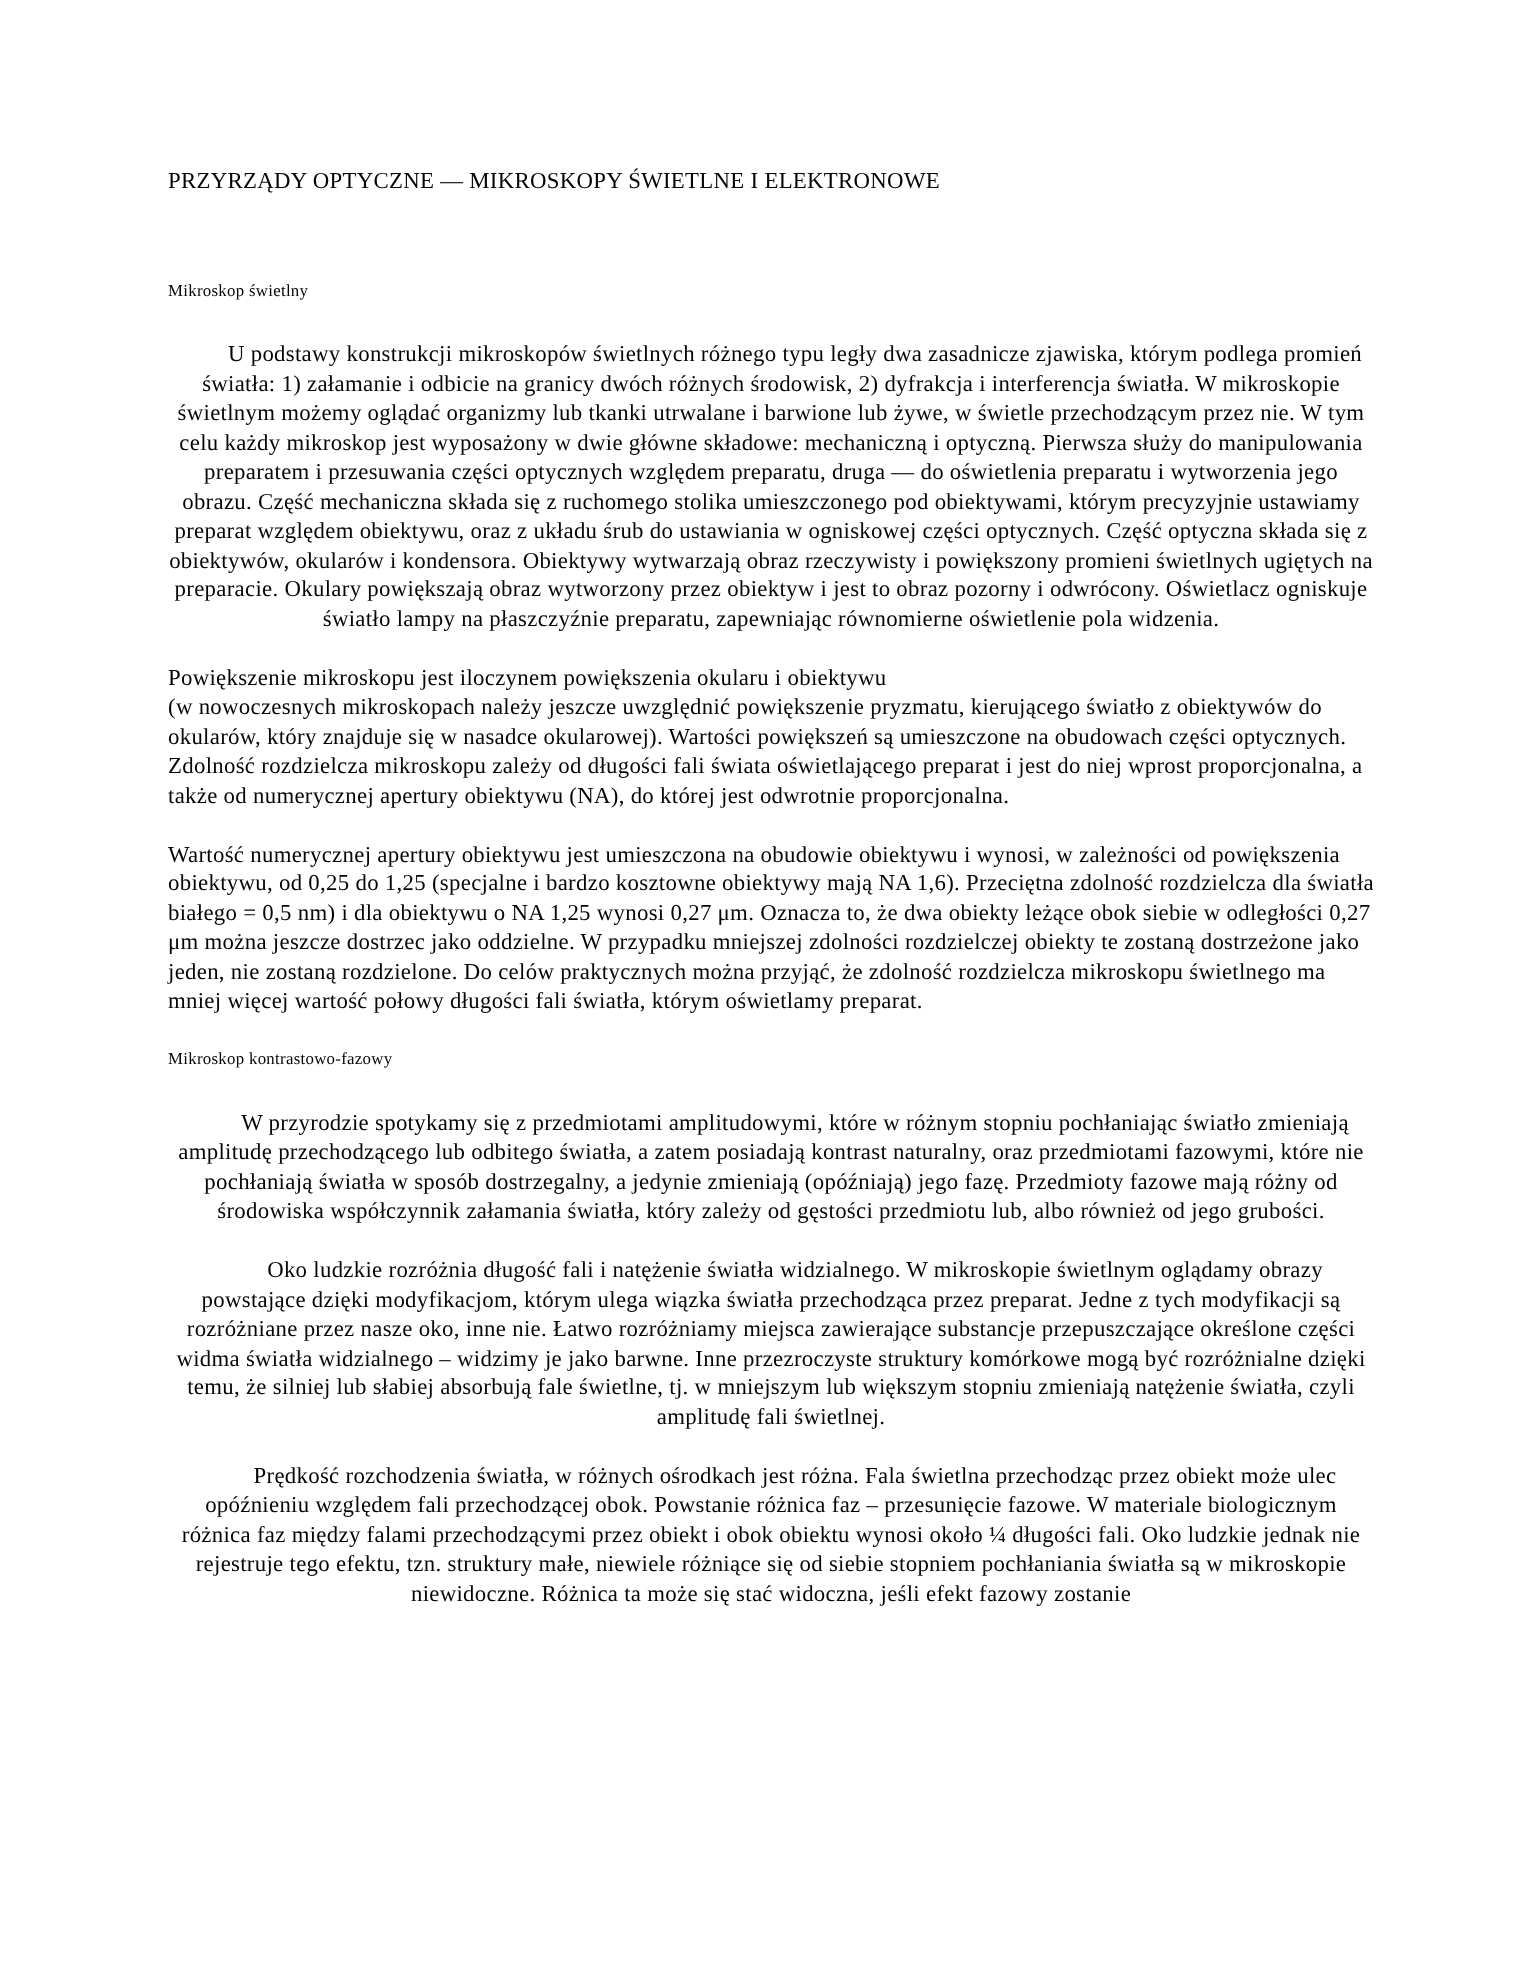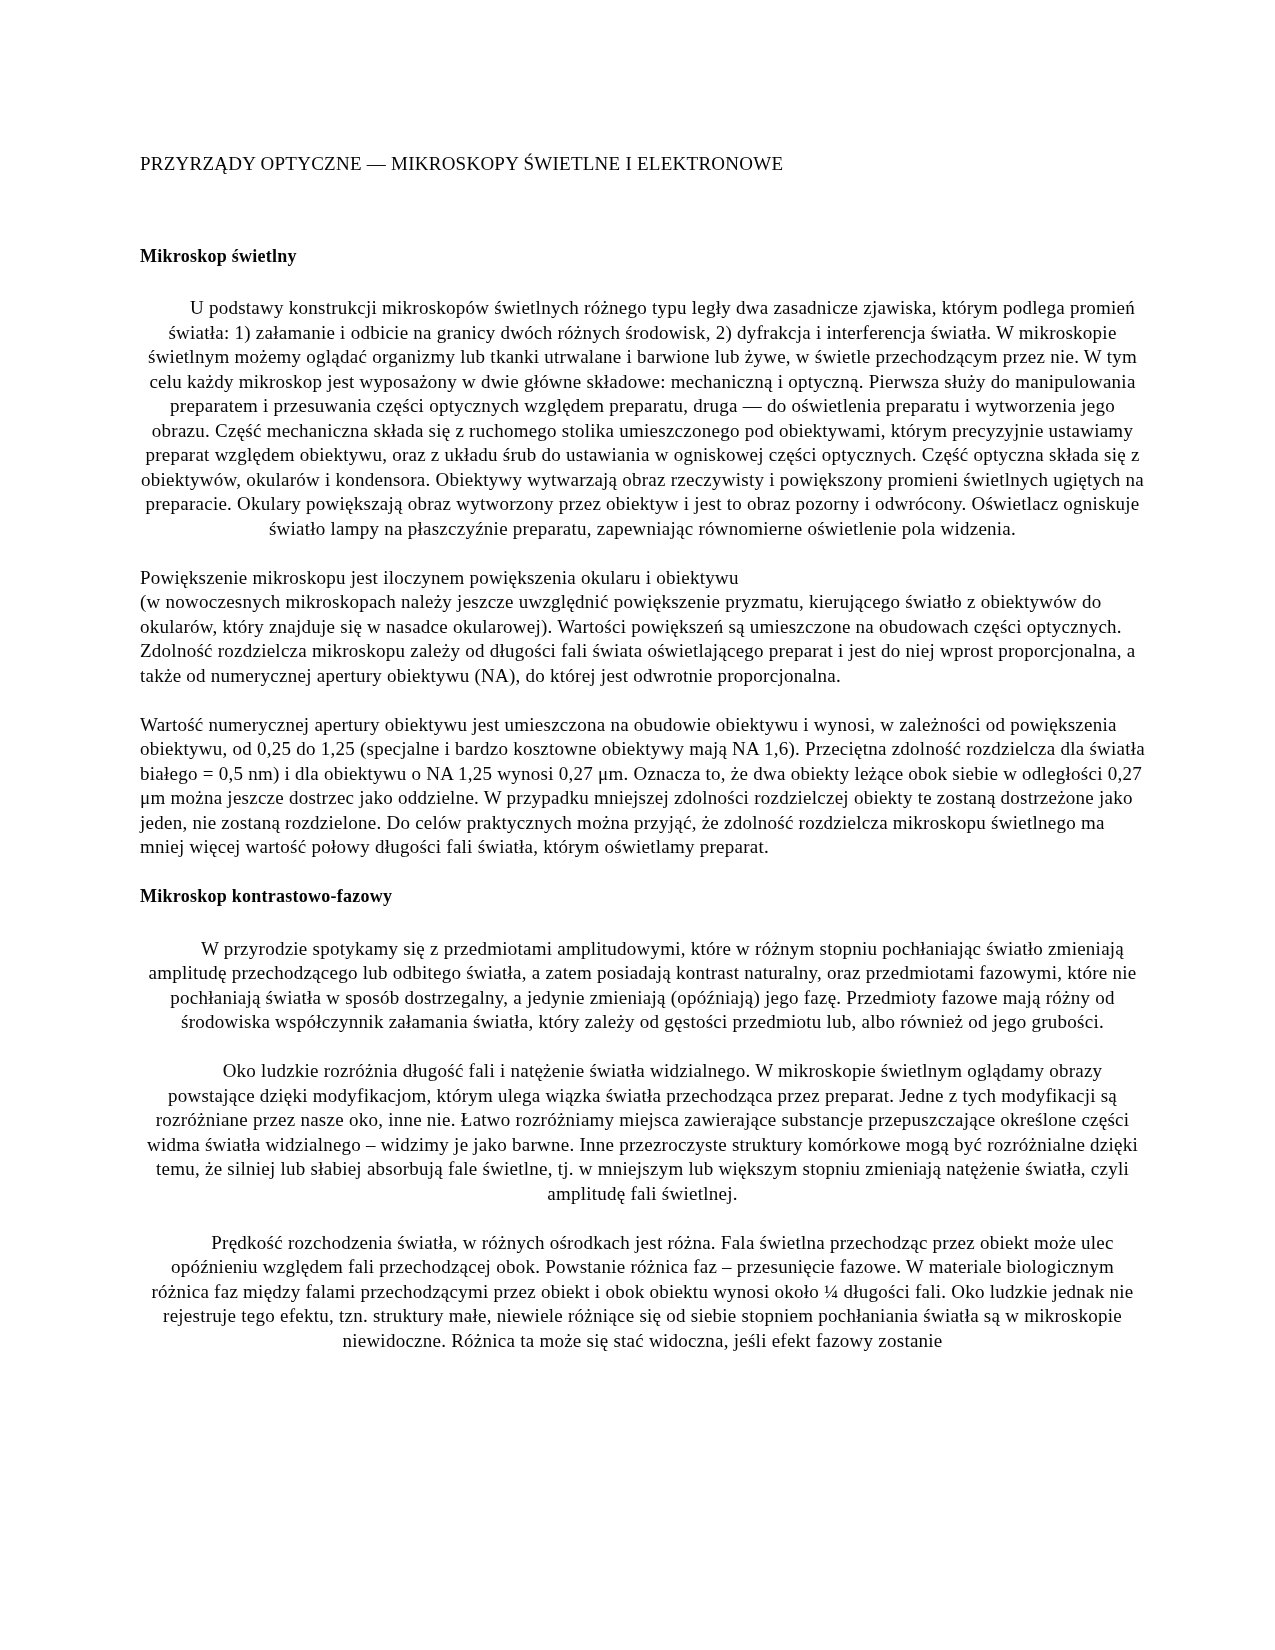--- a/index.html
+++ b/index.html
@@ -21,26 +21,26 @@
     position: absolute;
     left: 140px;
     top: 136px;
     width: 1005px;
     font-size: 19px;
     line-height: 24.5px;
     letter-spacing: 0.25px;
     text-align: left;
   }
   .doc-title {
-    margin: 16px 0 67px 0;
+    margin: 4px 0 67px 0;
     white-space: nowrap;
   }
   .section-heading {
-    font-size: 18px;
-    font-weight: bold;
+    font-size: 14px;
+    font-weight: normal;
     margin: 0 0 28px 0;
   }
   .section-2 {
     margin-top: 20px;
   }
   p.para {
     margin: 0 0 24.5px 0;
     white-space: pre-line;
   }
   p.para.indent {

